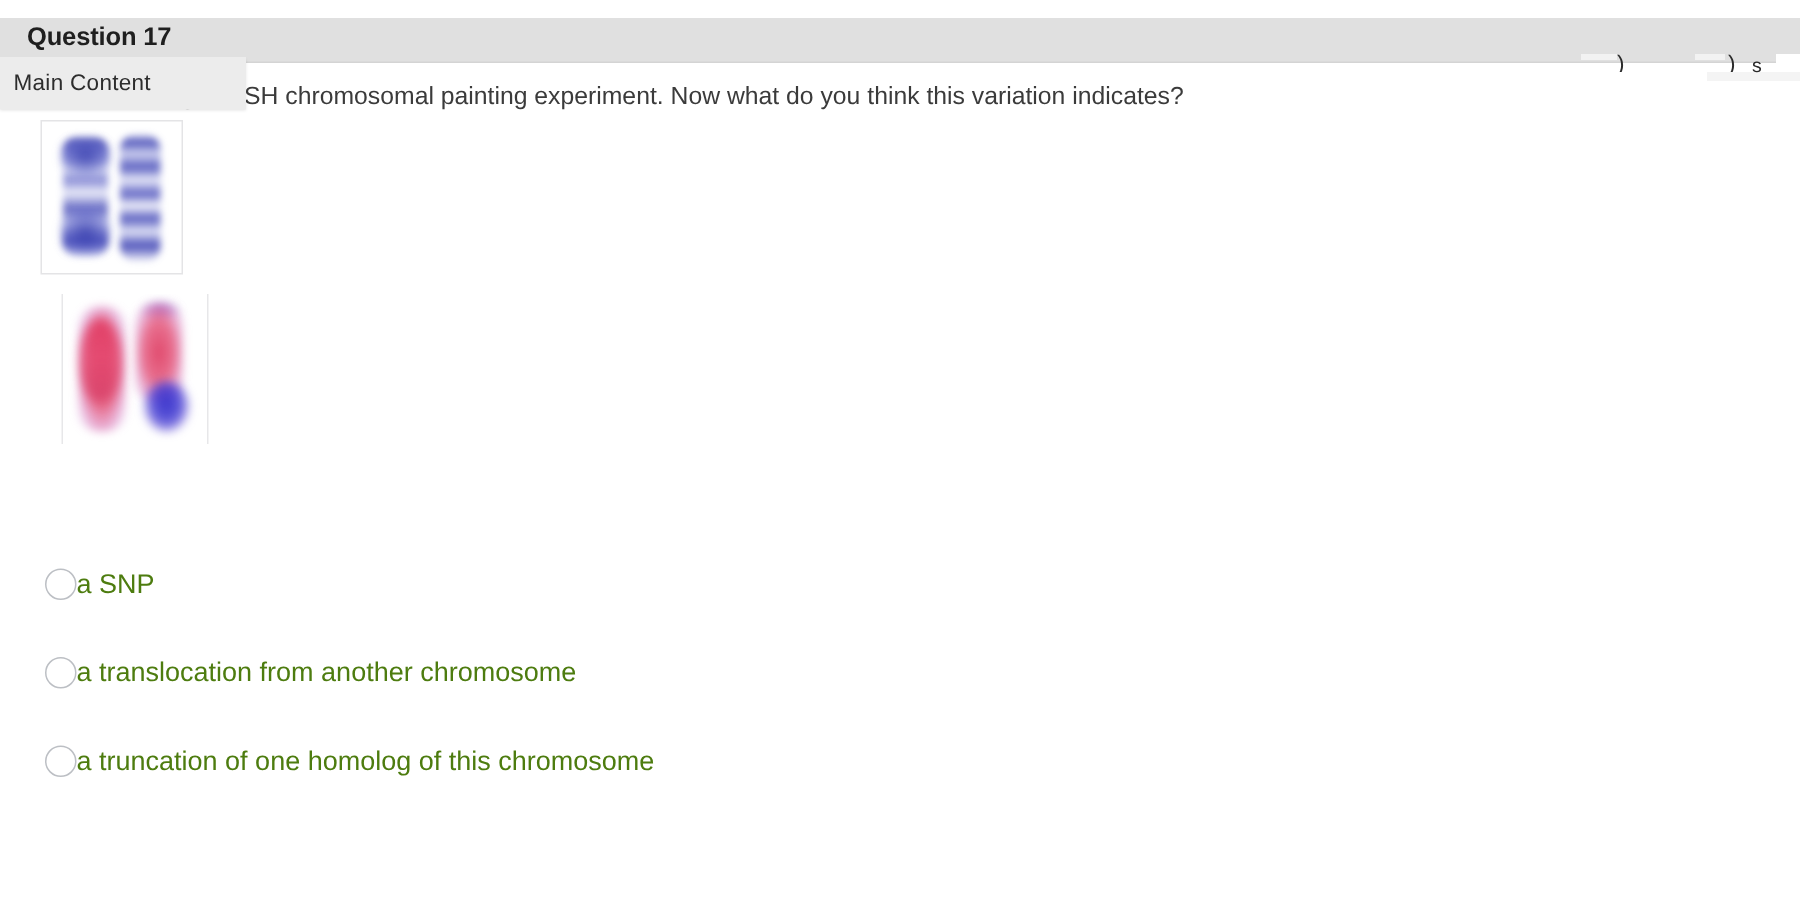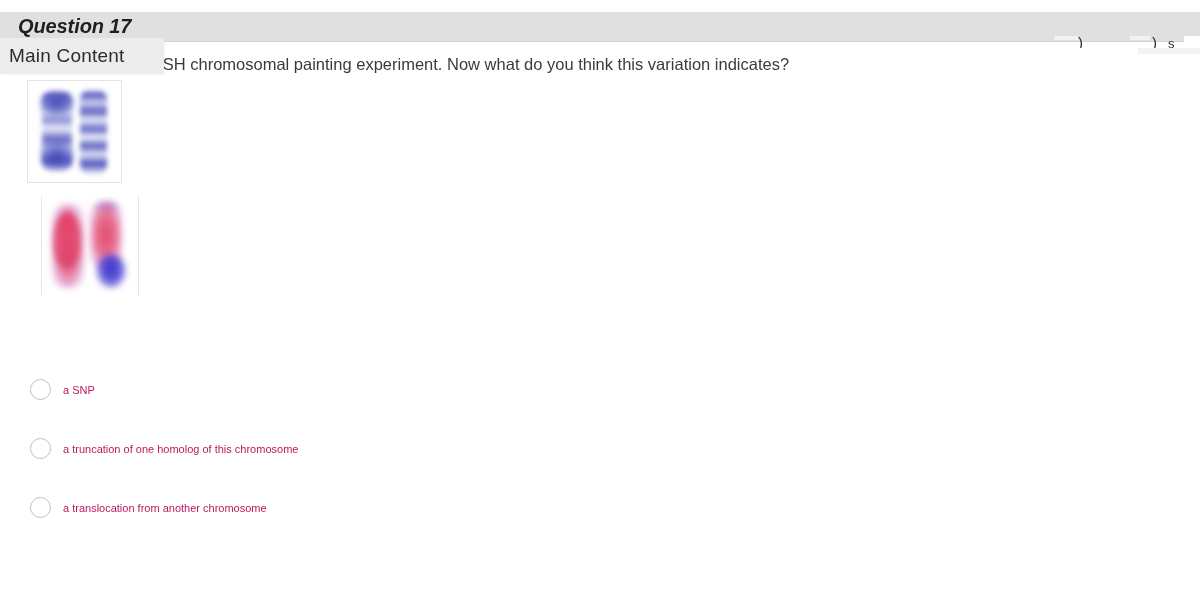--- a/index.html
+++ b/index.html
@@ -24,26 +24,25 @@
     width: 1200px;
     height: 30px;
     background: #e0e0e0;
     border-bottom: 1px solid #d4d4d4;
     box-sizing: border-box;
   }
   .question-header-title {
     position: absolute;
     left: 18px;
     top: 3px;
-    font-size: 20px;
+    font-size: 17px;
     font-weight: bold;
     color: #1f1f1f;
     letter-spacing: -0.1px;
     white-space: nowrap;
-    font-style: italic;
   }
 
   
   .header-right-artifacts {
     position: absolute;
     right: 0;
     top: 12px;
     width: 190px;
     height: 30px;
     overflow: hidden;
@@ -109,21 +108,21 @@
     height: 35px;
     background: #ececec;
     box-sizing: border-box;
     display: flex;
     align-items: center;
     box-shadow: 0 1px 2px rgba(0,0,0,0.10);
     z-index: 20;
   }
   .skip-link-label {
     padding-left: 9px;
-    font-size: 19px;
+    font-size: 15px;
     color: #2d2d2d;
     letter-spacing: 0.2px;
     white-space: nowrap;
   }
 
   
   .question-body {
     position: absolute;
     left: 0;
     top: 42px;
@@ -318,23 +317,22 @@
     left: 50%;
     top: 50%;
     width: 9px;
     height: 9px;
     margin-left: -4.5px;
     margin-top: -4.5px;
     border-radius: 50%;
     background: #87898f;
   }
   .option-label {
-    margin-left: 12px;
-    font-size: 11px;
-    color: #be185d;
+    font-size: 18px;
+    color: #4d7c0f;
     white-space: nowrap;
   }
 </style>
 </head>
 <body>
 
 <div class="question-header">
   <div class="question-header-title">Question 17</div>
   <div class="header-right-artifacts">
     <div class="header-strip-a"></div>
@@ -378,21 +376,21 @@
 <div class="options">
 
   <div class="option-row">
     <span class="radio"></span>
     <span class="option-label">a SNP</span>
   </div>
 
 
   <div class="option-row">
     <span class="radio"></span>
-    <span class="option-label">a truncation of one homolog of this chromosome</span>
+    <span class="option-label">a translocation from another chromosome</span>
   </div>
 
   <div class="option-row">
     <span class="radio"></span>
-    <span class="option-label">a translocation from another chromosome</span>
+    <span class="option-label">a truncation of one homolog of this chromosome</span>
   </div>
 
 </div>
 
 </body></html>

